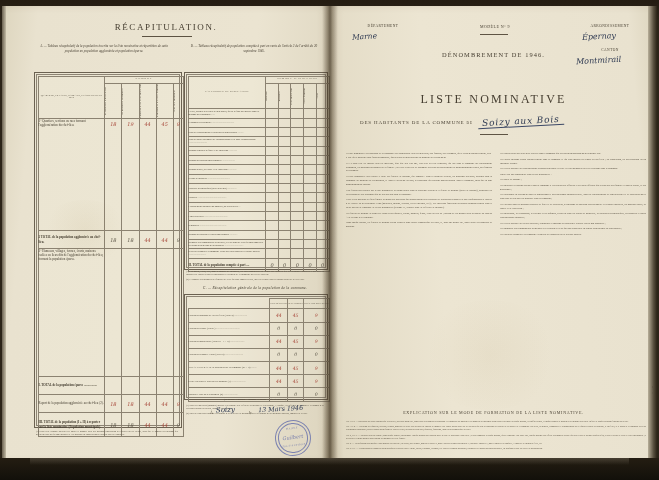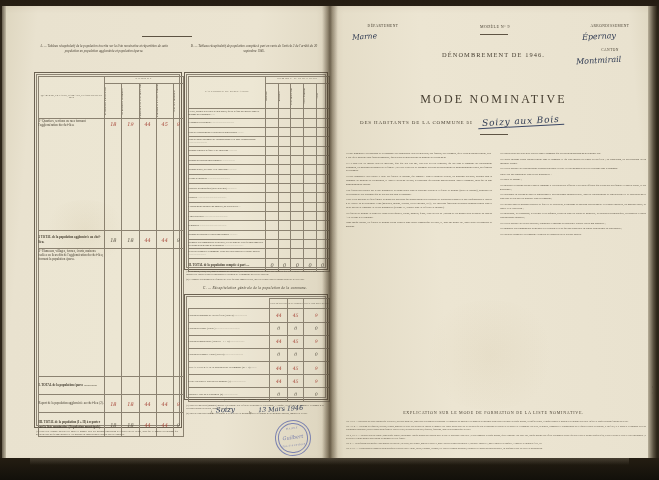--- a/index.html
+++ b/index.html
@@ -114,20 +114,21 @@
 <body>
 
 <div class="scan">
   <div class="surround"></div>
 
   <div class="spread">
 
     <div class="leaf left">
       <div class="edge-l"></div>
 
+      <div class="pg" id="recap-title">RÉCAPITULATION.</div>
       <div id="recap-rule"></div>
 
       <div class="pg sec-cap" style="left:32px;top:38px;width:140px;">A. — Tableau récapitulatif de la population inscrite sur la liste nominative et répartition de cette population en population agglomérée et population éparse.</div>
 
       <div class="pg sec-cap" style="left:182px;top:38px;width:140px;">B. — Tableau récapitulatif de population comptée à part en vertu de l'article 2 de l'arrêté du 20 septembre 1945.</div>
 
       <div class="tblbox" style="left:32px;top:66px;width:146px;height:354px;">
         <table class="grid" style="position:absolute;inset:2.6px;">
           <tbody>
               <tr>
@@ -483,21 +484,21 @@
       <div class="pg hdr-sm" style="left:110px;top:18px;width:110px;font-size:4px;">MODÈLE N° 9</div>
       <div class="rule" style="left:150px;top:28px;width:28px;"></div>
 
       <div class="pg hdr-sm" style="left:240px;top:18px;width:80px;">ARRONDISSEMENT</div>
       <div class="pg hand" style="left:252px;top:26px;font-size:8px;">Épernay</div>
       <div class="pg hdr-sm" style="left:240px;top:42px;width:80px;">CANTON</div>
       <div class="pg hand" style="left:246px;top:50px;font-size:8px;">Montmirail</div>
 
       <div class="pg" id="denom" style="left:0;top:45px;width:327px;">DÉNOMBREMENT DE 1946.</div>
 
-      <div class="pg" id="liste-title" style="left:0;top:86px;width:327px;">MODE NOMINATIVE</div>
+      <div class="pg" id="liste-title" style="left:0;top:86px;width:327px;">LISTE NOMINATIVE</div>
 
       <div class="pg" style="left:30px;top:110px;width:270px;font-size:5px;
            letter-spacing:.85px;color:#473f32;white-space:nowrap;">
         <span>DES HABITANTS DE LA COMMUNE</span>
         <span style="font-size:3.4px;">DE</span>
         <span class="hand" style="font-size:9px;display:inline-block;margin-left:3px;
               border-bottom:.7px solid #3c4866;padding:0 4px;">Soizy aux Bois</span>
       </div>
       <div class="rule" style="left:150px;top:128px;width:28px;"></div>
 

